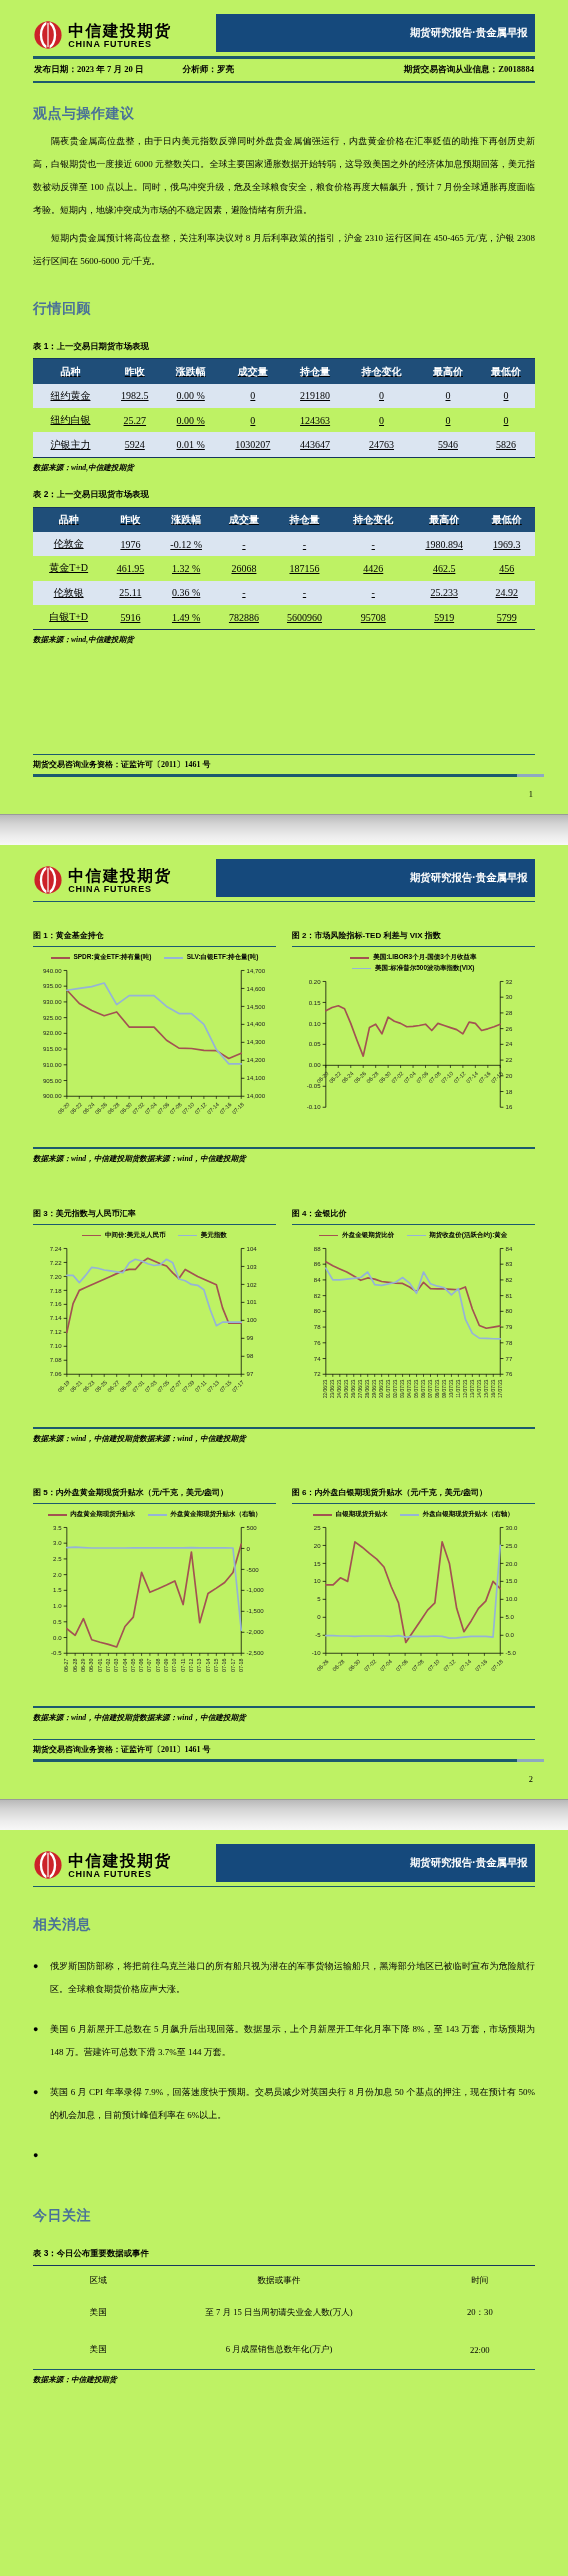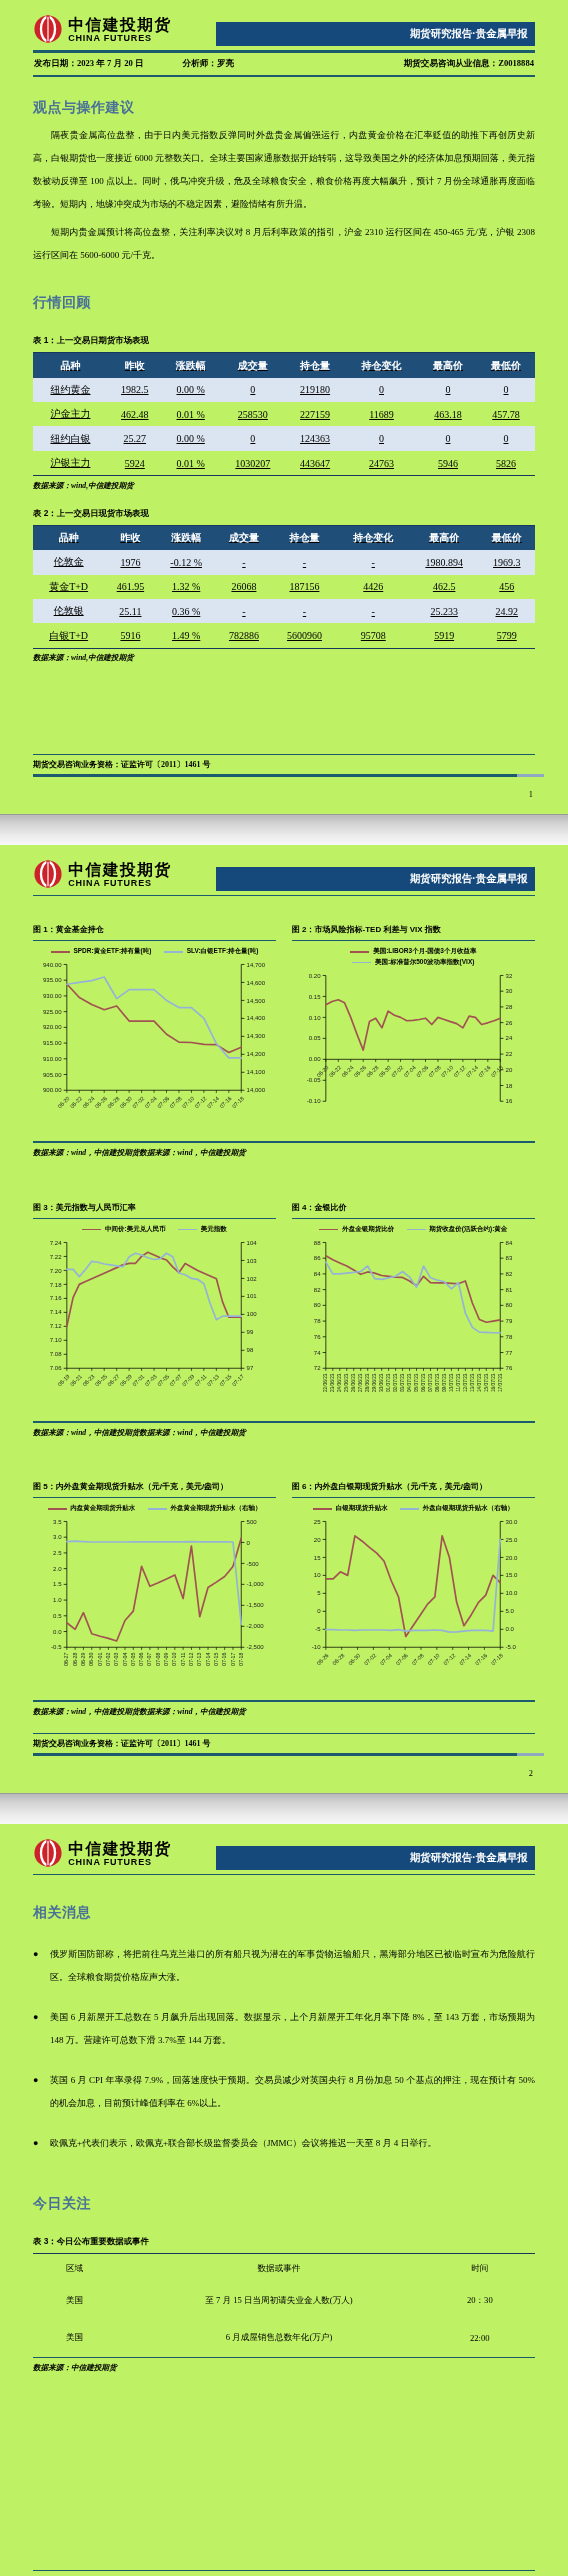--- a/index.html
+++ b/index.html
@@ -8,21 +8,21 @@
   #page1{min-height:814px;}
   #page2{min-height:866px;}
   #page3{min-height:806px;}
   .page-sep{height:30px;background:linear-gradient(180deg,#b9b9b9 0%,#d4d4d4 30%,#ececec 70%,#f8f8f8 100%);border-top:0.5px solid #9a9a9a;}
 
   
   .hdr{display:flex;align-items:flex-end;}
   .logo{display:flex;align-items:center;gap:5.2px;min-width:183px;}
   .logo-txt .cn{font-size:15.7px;font-weight:bold;letter-spacing:1.6px;line-height:1.1;}
   .logo-txt .en{font-size:9px;font-weight:bold;letter-spacing:0.8px;font-family:Liberation Sans, sans-serif;}
-  .banner{flex:1;height:24px;background:#15497c;color:#fff;font-family:"Liberation Sans",sans-serif;
+  .banner{flex:1;height:38px;background:#15497c;color:#fff;font-family:"Liberation Sans",sans-serif;
           font-weight:bold;font-size:10.4px;display:flex;align-items:center;justify-content:flex-end;padding-right:7.3px;}
   .hdr-rule{height:1.6px;background:#1c5a6e;margin-top:4.2px;}
 
   
   .doc-title{text-align:center;font-size:18px;font-weight:bold;color:#1f3f66;margin:44px 0 37px 0;letter-spacing:1px;}
   .meta{display:flex;justify-content:space-between;align-items:center;border-top:2.1px solid #1c5a6e;border-bottom:2.1px solid #1c5a6e;
         padding:4.7px 1px;font-size:8.6px;font-weight:bold;}
   .meta .grp{display:flex;gap:39px;}
   .sec-h{font-family:"Liberation Sans",sans-serif;font-size:14px;font-weight:bold;color:#4a7198;margin:22px 0 7.3px 0;letter-spacing:0.5px;}
   .para{font-size:9px;line-height:2.55;text-align:justify;text-indent:2em;margin:0 0 5.2px 0;}
@@ -53,21 +53,21 @@
   .figsrc{font-weight:bold;font-style:italic;font-size:7.6px;margin:5.2px 0 15.7px 0;}
 
   
   .bullets{margin-top:13.6px;}
   .bullet{display:flex;gap:11.5px;margin:0 0 18px 0;}
   .bullet .dot{font-size:9px;line-height:2.5;flex:0 0 auto;}
   .bullet p{margin:0;font-size:9px;line-height:2.5;text-align:justify;}
   table.today{width:100%;border-collapse:collapse;border-top:1px solid #17375e;border-bottom:1.6px solid #1c5a6e;font-size:8.6px;}
   table.today th{font-weight:normal;padding:8.4px 3.1px;text-align:center;}
   table.today td{padding:12.5px 3.1px;text-align:center;}
-  table.today th:first-child,table.today td:first-child{text-align:left;padding-left:33px;width:20%;}
+  table.today th:first-child,table.today td:first-child{text-align:center;padding-left:33px;width:20%;}
   table.today th:last-child,table.today td:last-child{width:22%;margin-top:40px;}
 </style>
 </head>
 <body>
 
 <div class="page" id="page1">
   <div class="hdr">
     <div class="logo">
       <span>
         <svg width="30" height="30" viewBox="0 0 64 64">
@@ -118,30 +118,20 @@
       <tbody>
         <tr>
           <td>纽约黄金</td>
           <td>1982.5</td>
           <td>0.00 %</td>
           <td>0</td>
           <td>219180</td>
           <td>0</td>
           <td>0</td>
           <td>0</td>
-        </tr>
-        <tr>
-          <td>沪金主力</td>
-          <td>462.48</td>
-          <td>0.01 %</td>
-          <td>258530</td>
-          <td>227159</td>
-          <td>11689</td>
-          <td>463.18</td>
-          <td>457.78</td>
         </tr>
         <tr>
           <td>纽约白银</td>
           <td>25.27</td>
           <td>0.00 %</td>
           <td>0</td>
           <td>124363</td>
           <td>0</td>
           <td>0</td>
           <td>0</td>
@@ -808,21 +798,20 @@
       <div class="bullet">
         <span class="dot">●</span>
         <p>美国 6 月新屋开工总数在 5 月飙升后出现回落。数据显示，上个月新屋开工年化月率下降 8%，至 143 万套，市场预期为 148 万。营建许可总数下滑 3.7%至 144 万套。</p>
       </div>
       <div class="bullet">
         <span class="dot">●</span>
         <p>英国 6 月 CPI 年率录得 7.9%，回落速度快于预期。交易员减少对英国央行 8 月份加息 50 个基点的押注，现在预计有 50%的机会加息，目前预计峰值利率在 6%以上。</p>
       </div>
       <div class="bullet">
         <span class="dot">●</span>
-        <p>欧佩克+代表们表示，欧佩克+联合部长级监督委员会（JMMC）会议将推迟一天至 8 月 4 日举行。</p>
       </div>
     </div>
 
   <div class="sec-h">今日关注</div>
   <div class="tbl-cap">表 3：今日公布重要数据或事件</div>
   <table class="today">
       <thead>
         <tr>
           <th>区域</th>
           <th>数据或事件</th>

